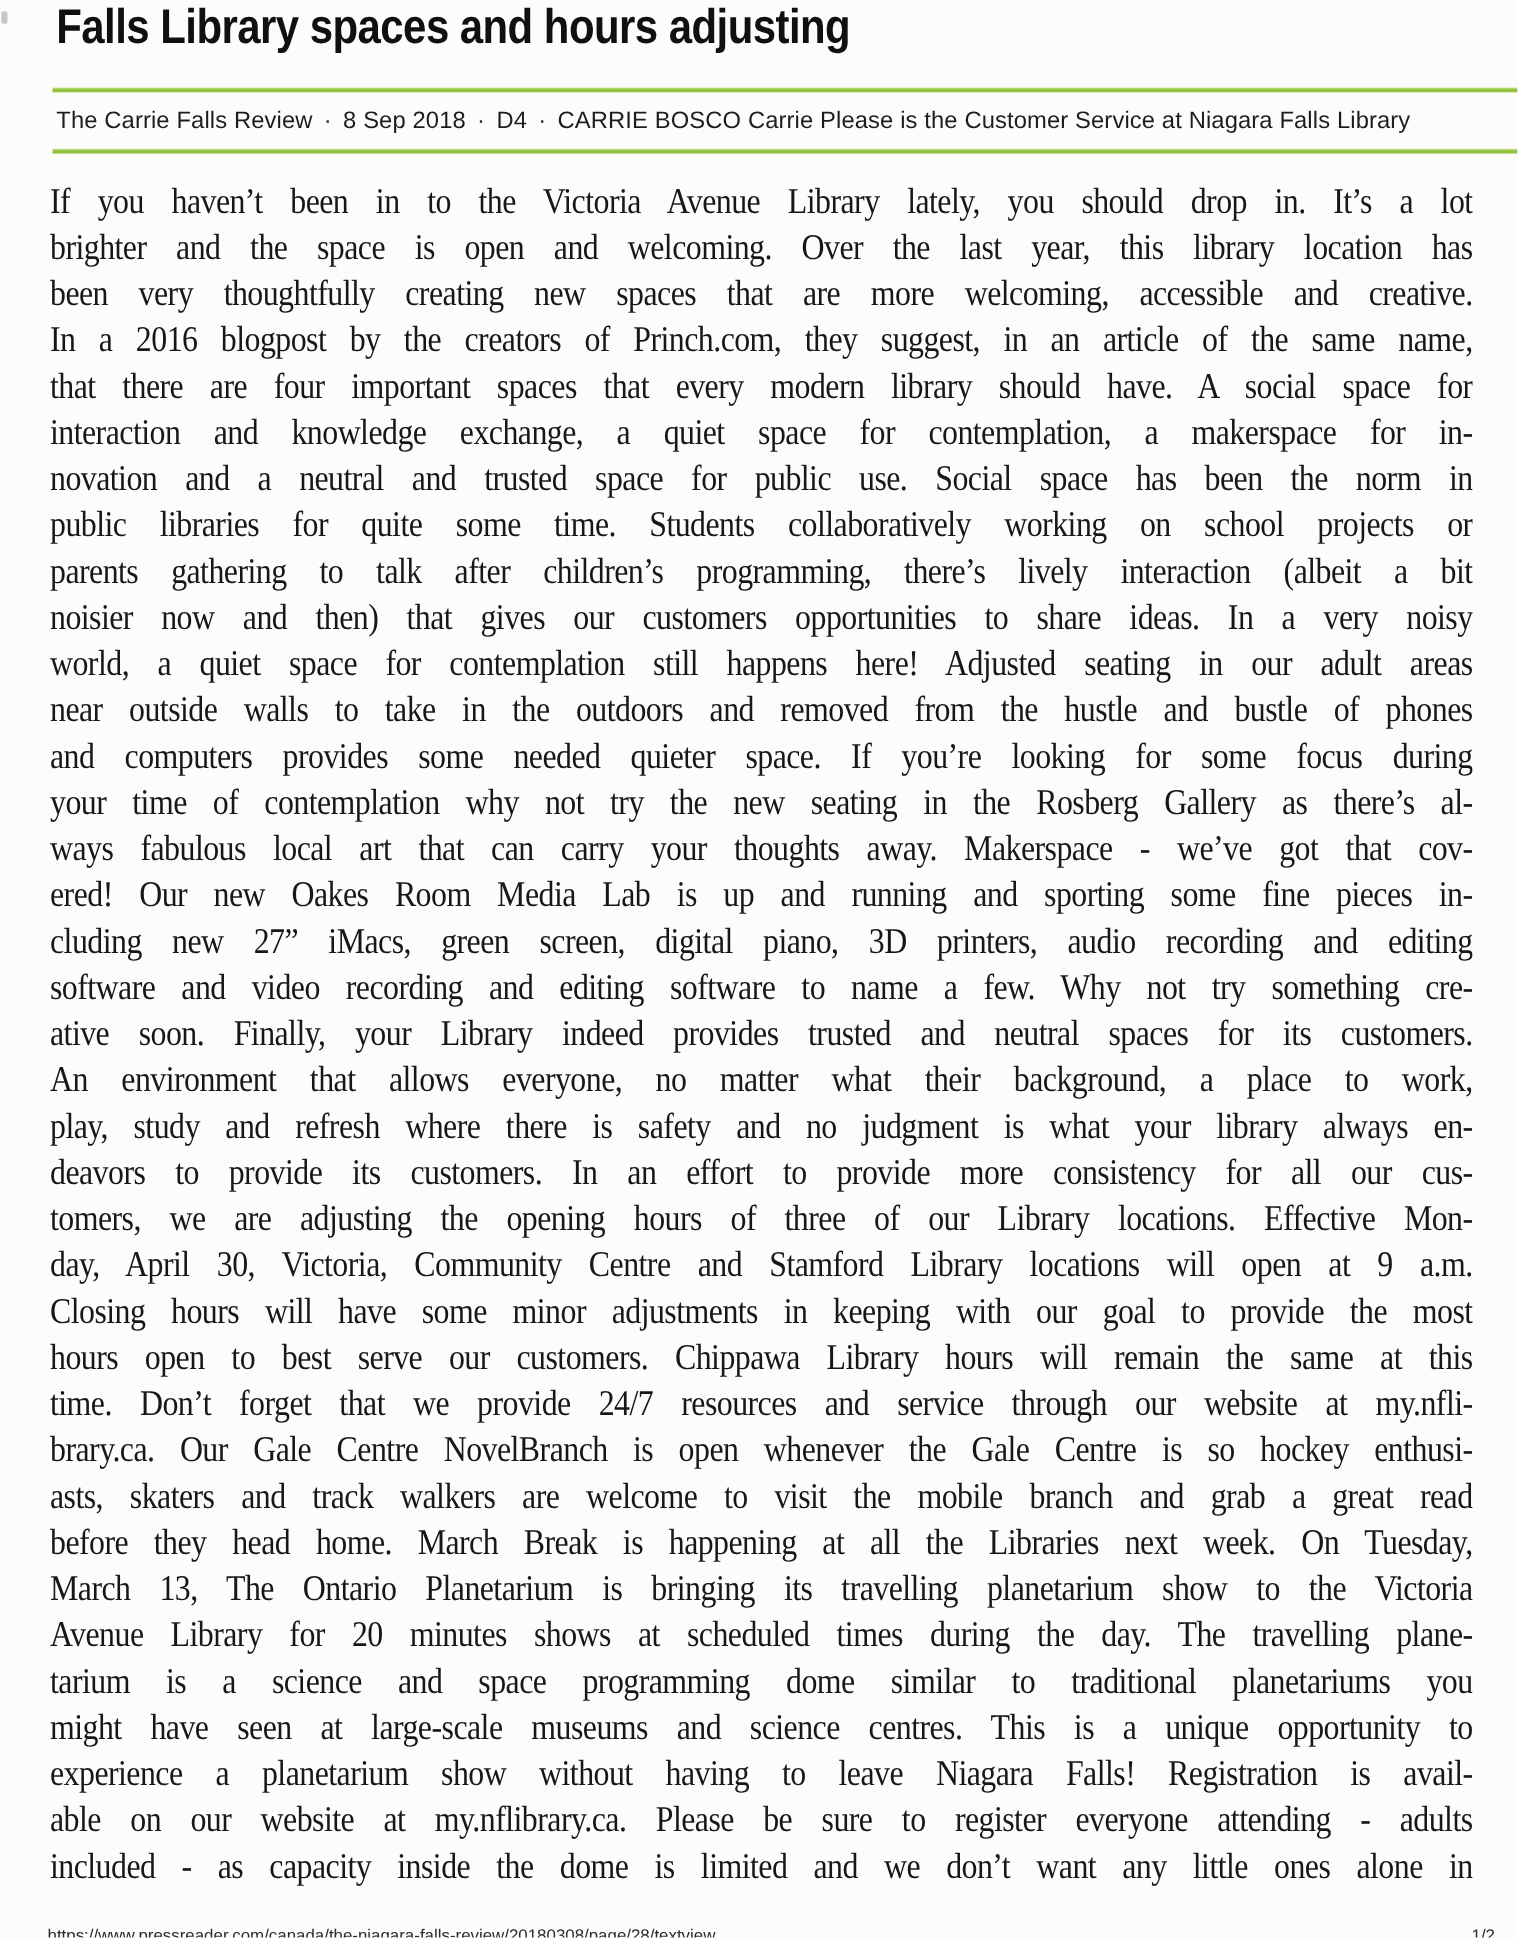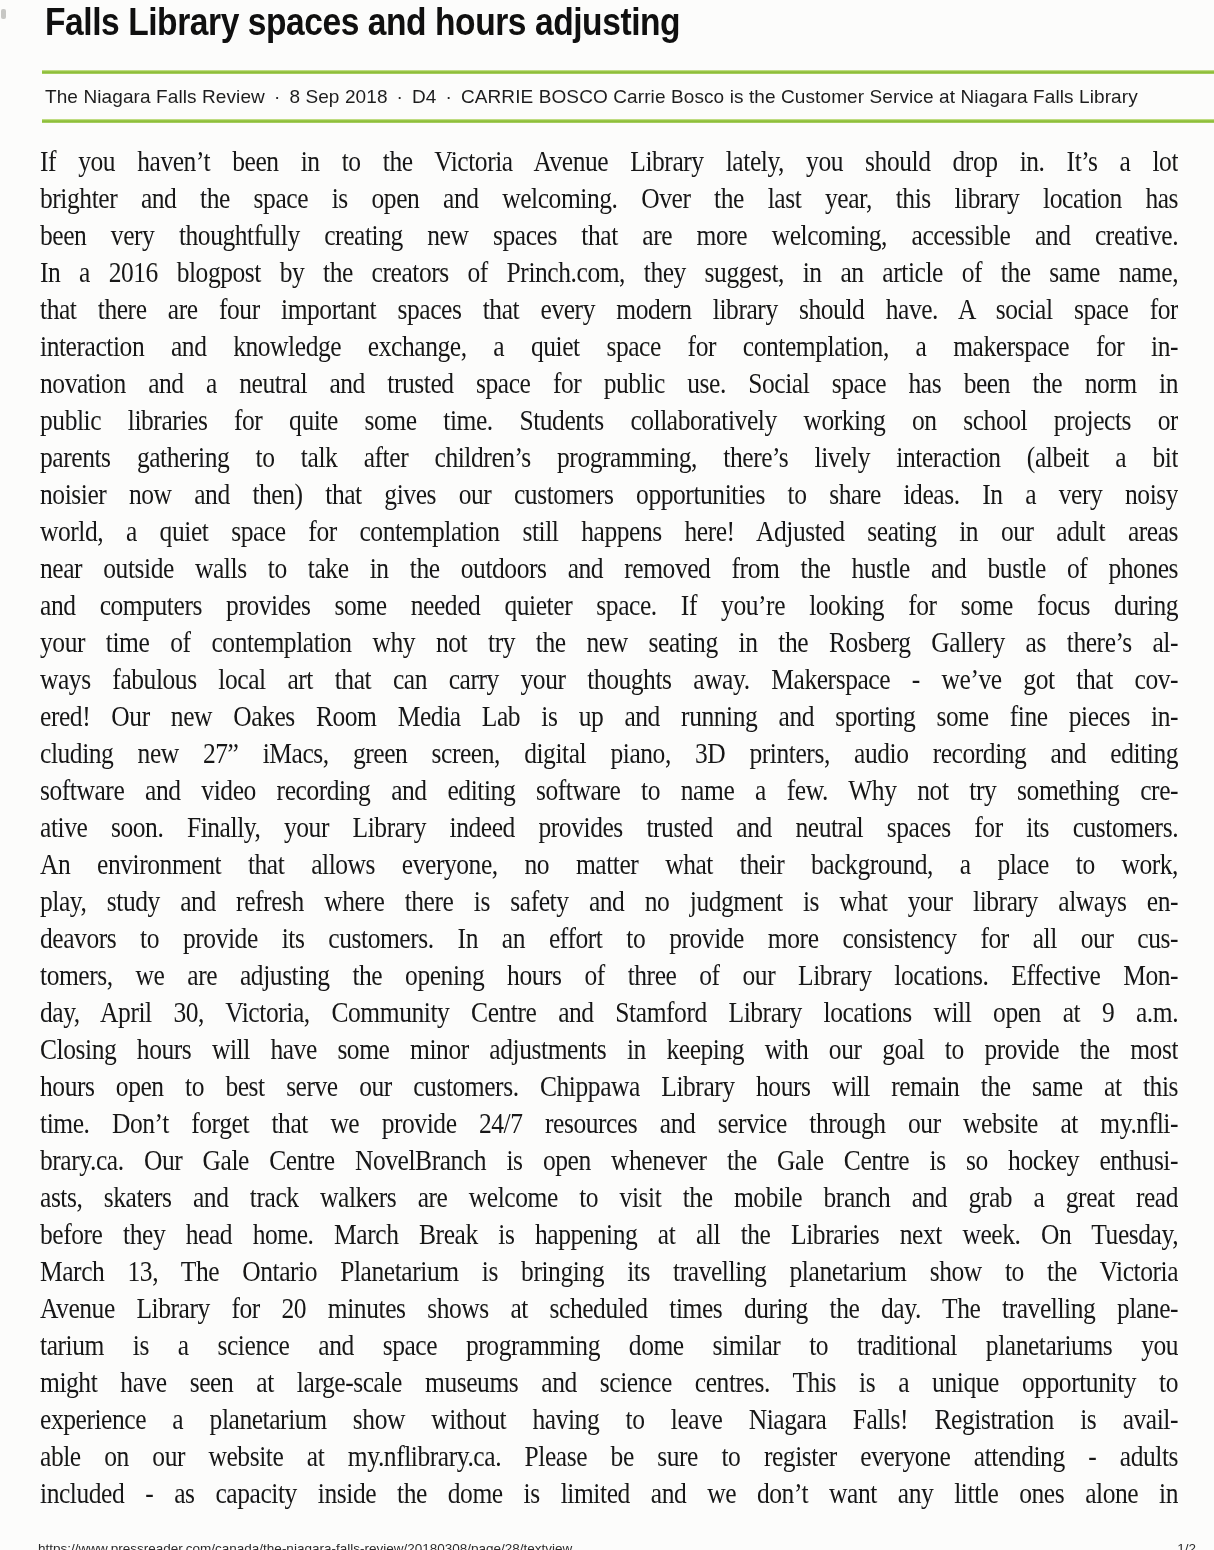--- a/index.html
+++ b/index.html
@@ -111,22 +111,22 @@
 </head>
 <body>
 
 <div class="scan-artifact"></div>
 
 <h1 class="article-title">Falls Library spaces and hours adjusting</h1>
 
 <div class="rule rule-top"></div>
 
 <div class="byline">
-  <span>The Niagara Falls Review</span><span class="dot">·</span><span>8 Sep 2018</span><span class="dot">·</span><span>D4</span><span class="dot">·</span><span>CARRIE BOSCO</span>
-  <span>Carrie Bosco is the Customer Service at Niagara Falls Library</span>
+  <span>The Carrie Falls Review</span><span class="dot">·</span><span>8 Sep 2018</span><span class="dot">·</span><span>D4</span><span class="dot">·</span><span>CARRIE BOSCO</span>
+  <span>Carrie Please is the Customer Service at Niagara Falls Library</span>
 </div>
 
 <div class="rule rule-bottom"></div>
 
 <div class="article-body">
     <div class="article-line">If you haven’t been in to the Victoria Avenue Library lately, you should drop in. It’s a lot</div>
     <div class="article-line">brighter and the space is open and welcoming. Over the last year, this library location has</div>
     <div class="article-line">been very thoughtfully creating new spaces that are more welcoming, accessible and creative.</div>
     <div class="article-line">In a 2016 blogpost by the creators of Princh.com, they suggest, in an article of the same name,</div>
     <div class="article-line">that there are four important spaces that every modern library should have. A social space for</div>

